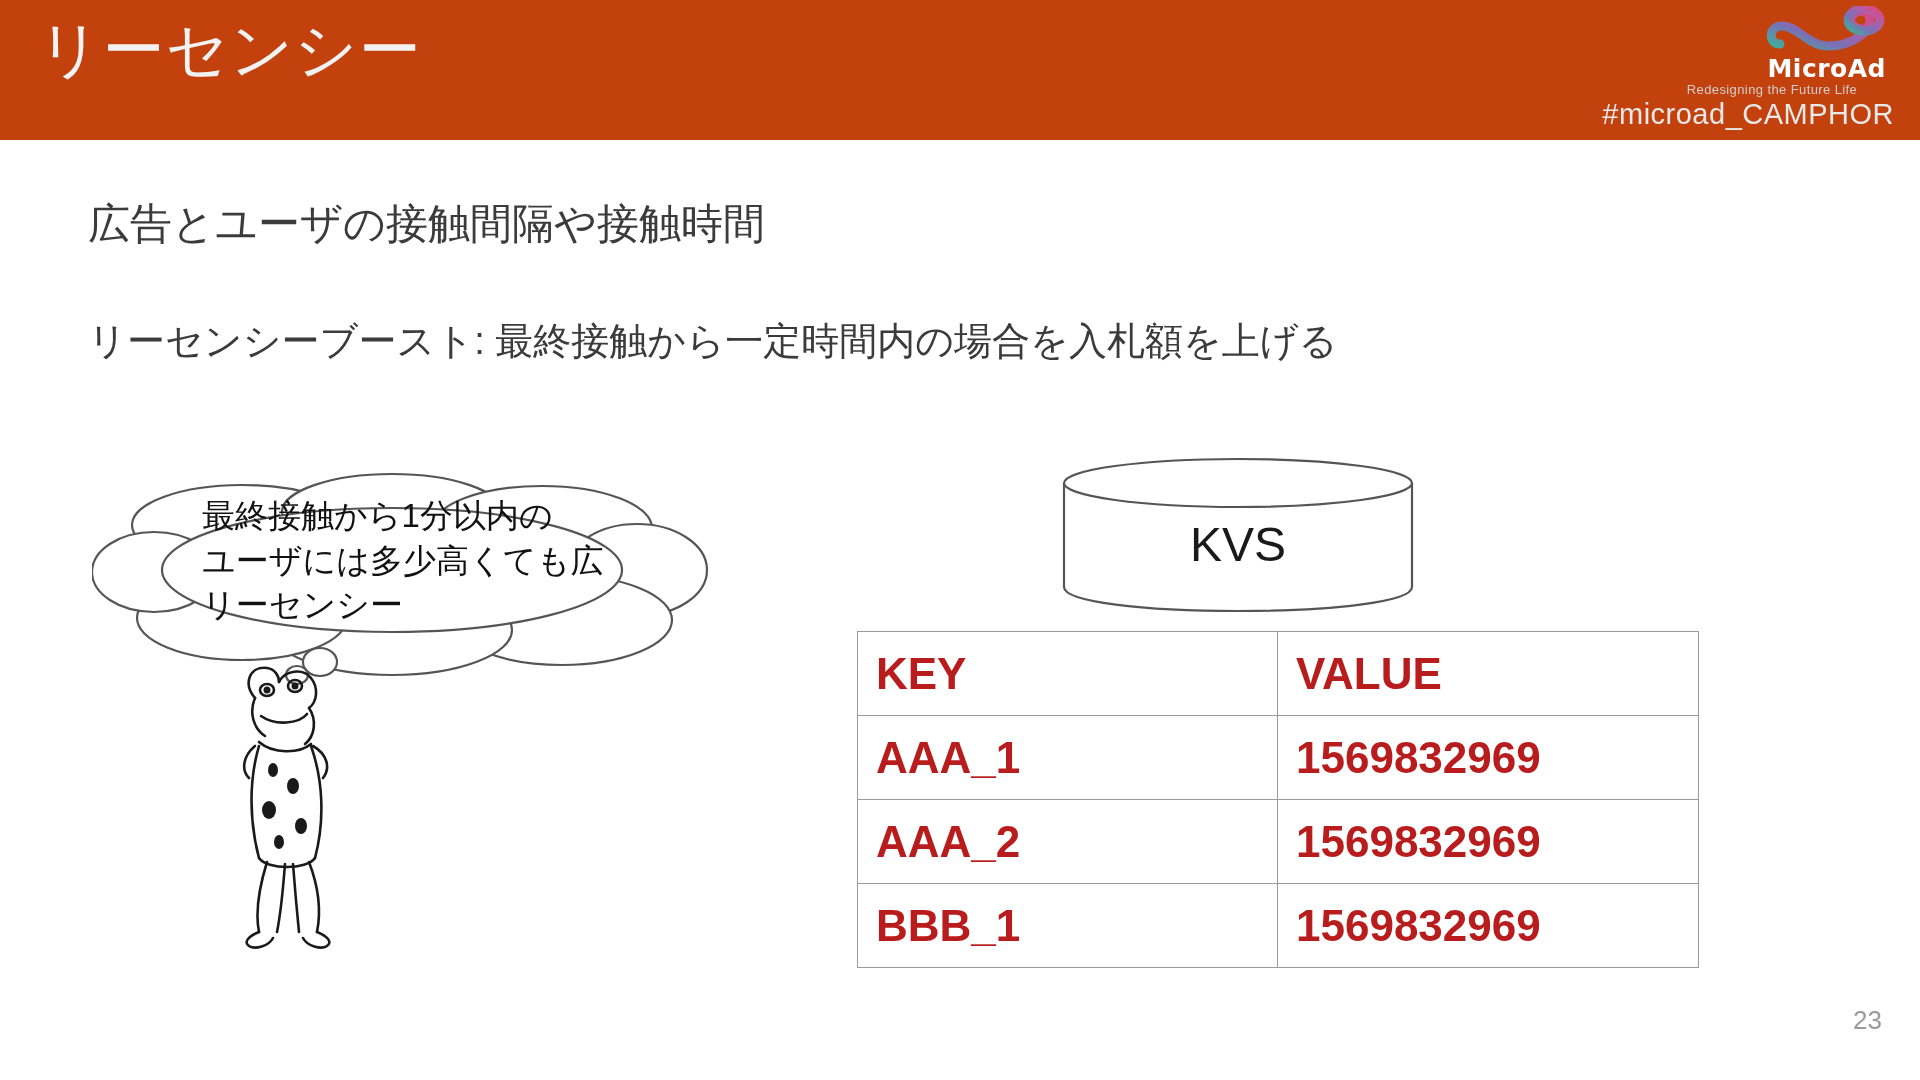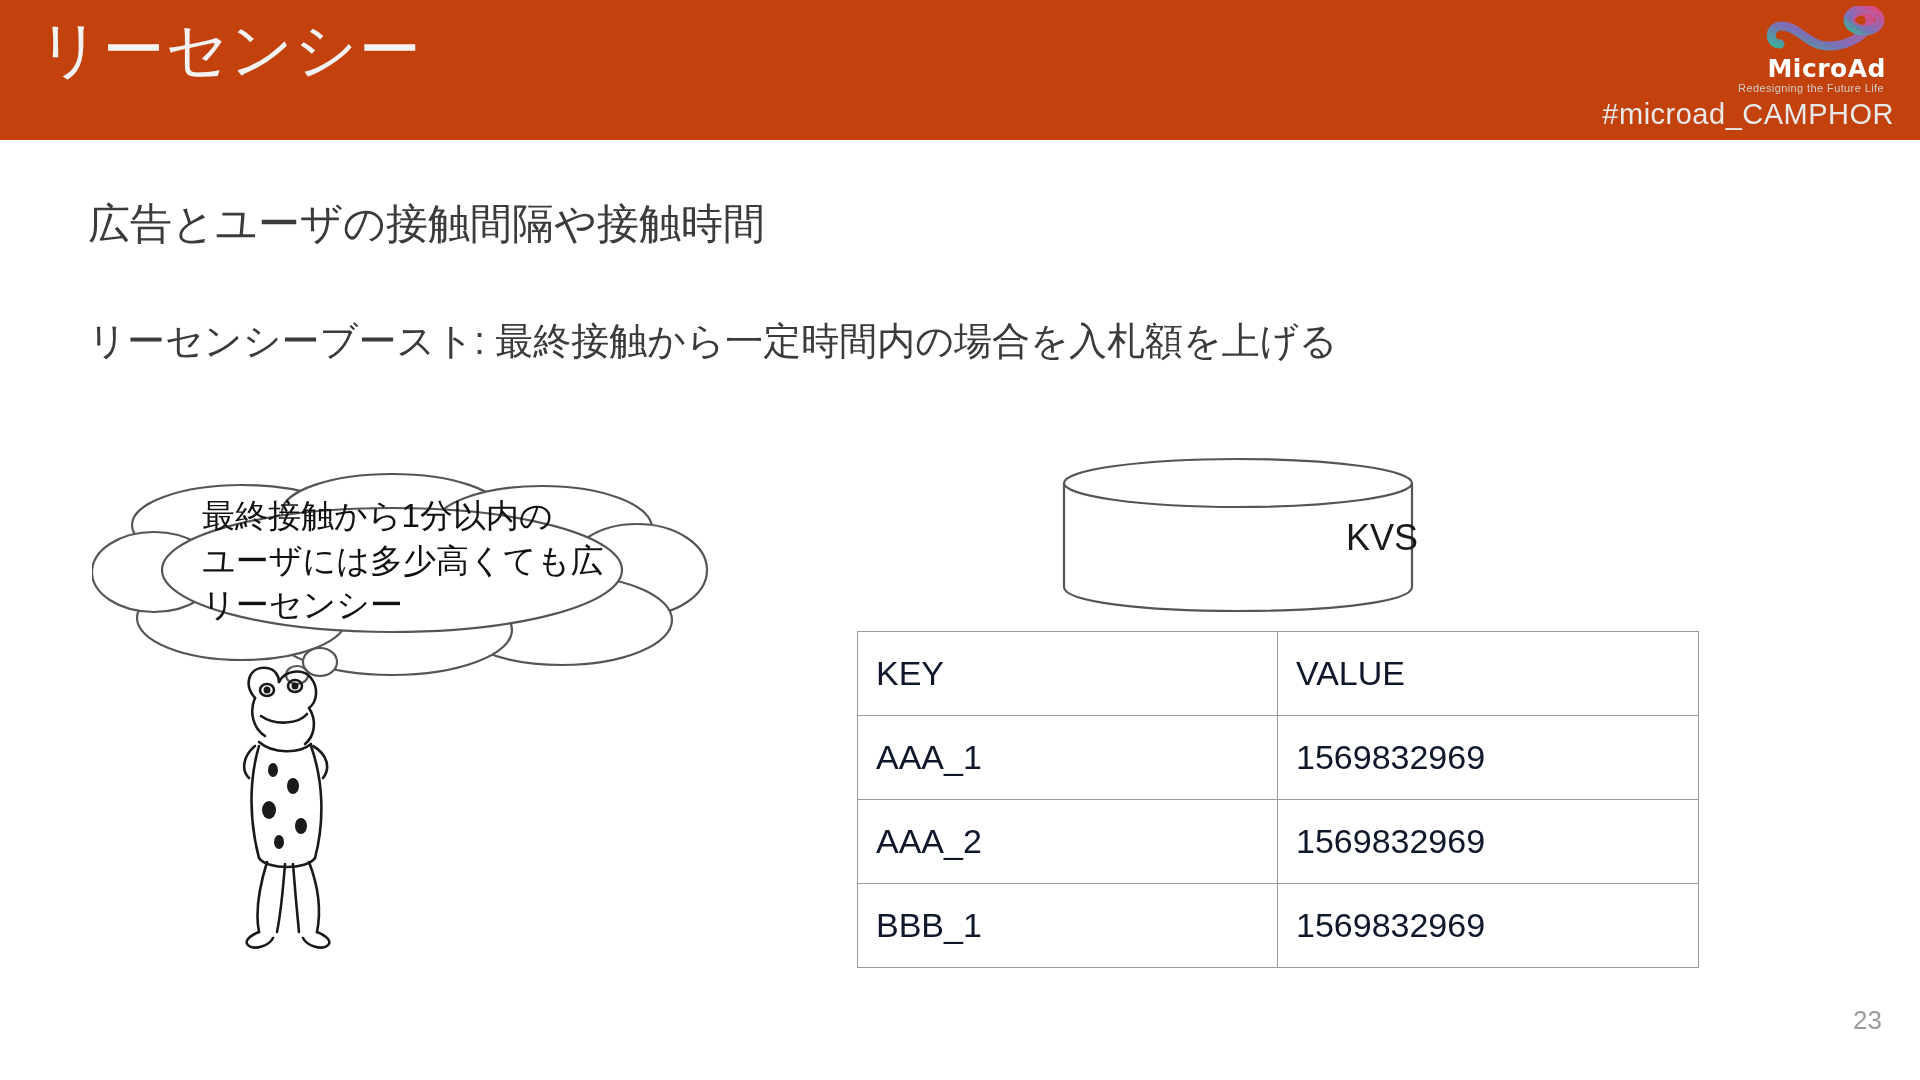--- a/index.html
+++ b/index.html
@@ -62,22 +62,22 @@
     letter-spacing: 0.5px;
     color: #ffffff;
     font-weight: 700;
     font-family: "DejaVu Sans", sans-serif;
   }
   .brand-tagline {
     position: absolute;
     right: 8px;
     top: 76px;
     width: 224px;
-    text-align: right;
-    font-size: 11px;
+    text-align: center;
+    font-size: 13px;
     letter-spacing: 0.4px;
     color: #cfcfcf;
   }
   .hashtag {
     position: absolute;
     right: 26px;
     top: 98px;
     font-size: 29px;
     color: #e9e9e9;
     letter-spacing: 0.5px;
@@ -149,43 +149,44 @@
     position: absolute;
     left: 0; top: 0;
     width: 360px;
     height: 160px;
   }
   .kvs-label {
     position: absolute;
     left: 0;
     top: 62px;
     width: 360px;
-    text-align: right;
-    font-size: 36px;
+    text-align: center;
+    font-size: 48px;
     color: #1a1a1a;
   }
 
   
   .kv-table {
     position: absolute;
     left: 857px;
     top: 631px;
     width: 767px;
     border-collapse: collapse;
     table-layout: fixed;
   }
   .kv-table td {
     border: 1.5px solid #9a9a9a;
     height: 83px;
     padding: 0 18px;
-    font-size: 34px;
-    color: #0f172a;
+    font-size: 44px;
+    color: #b91c1c;
     vertical-align: middle;
     overflow: hidden;
     white-space: nowrap;
+    font-weight: bold;
   }
   .kv-table .col-key { width: 383px; }
   .kv-table .col-val { width: 384px; }
 
   
   .page-number {
     position: absolute;
     right: 38px;
     bottom: 44px;
     font-size: 26px;

